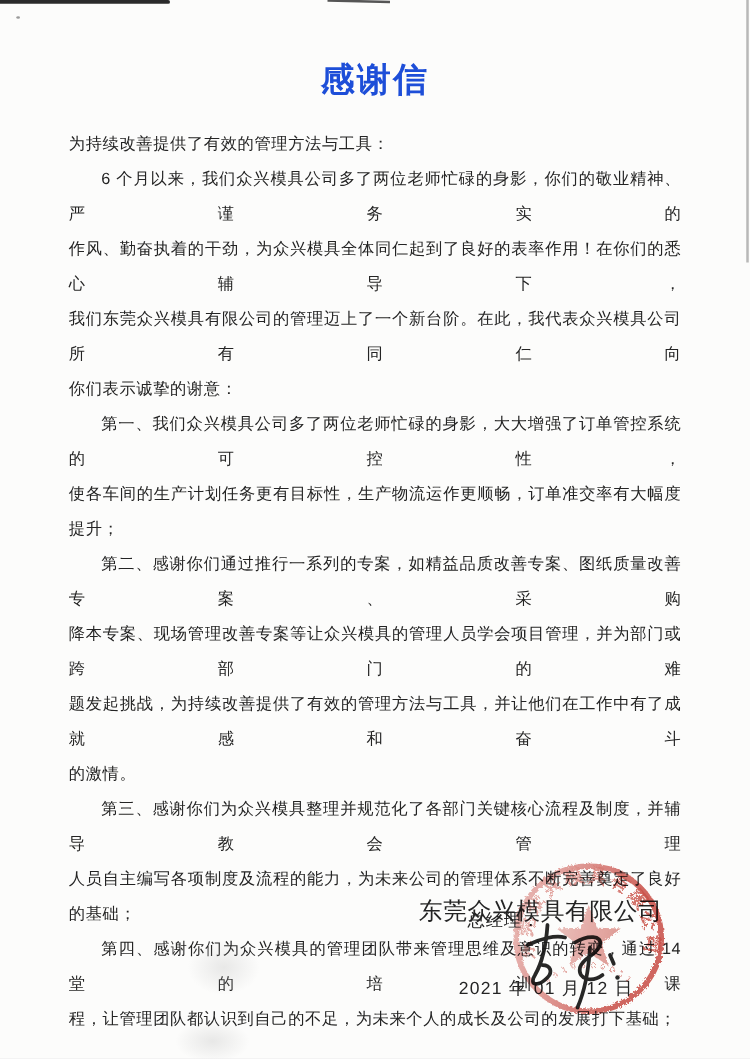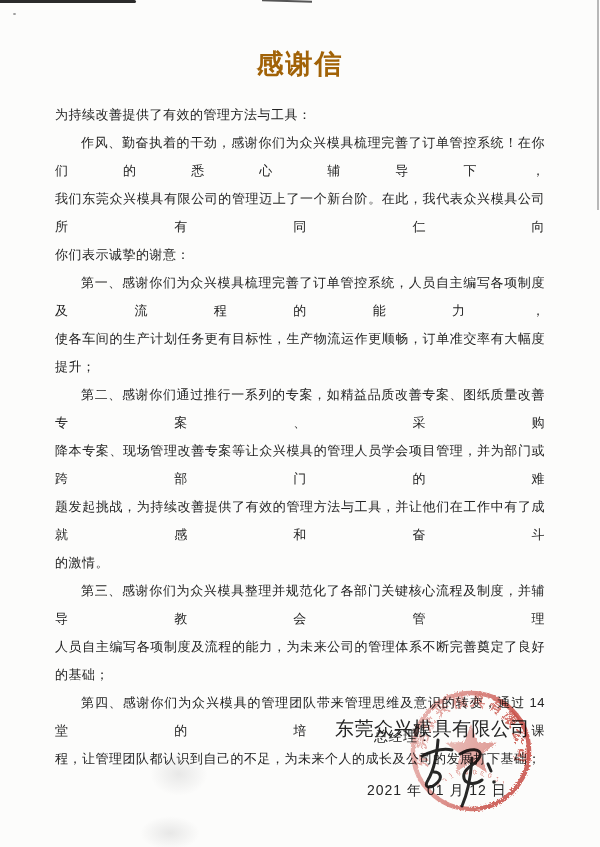--- a/index.html
+++ b/index.html
@@ -23,21 +23,21 @@
   .art-smudge2 { left:140px; top:816px; width:60px; height:34px;
     background:radial-gradient(ellipse at center, rgba(170,170,170,.25), rgba(170,170,170,0) 70%); }
 
   .title {
     margin:48px 0 0 0;
     text-align:center;
     font-size:27px; line-height:32px;
     font-weight:bold;
     font-family:"Liberation Serif","DejaVu Serif",serif;
     letter-spacing:2px;
-    color:#a16207;
+    color:#1d4ed8;
   }
   .letter-body {
     margin:21px 55px 0 55px;
     font-size:13px;
     line-height:28px;
     letter-spacing:0.5px;
     color:#242424;
   }
   .salutation { }
   .greeting { text-indent:2em; }
@@ -70,27 +70,28 @@
   <div class="artifact art-smudge1"></div>
   <div class="artifact art-smudge2"></div>
 
   <h1 class="title">感谢信</h1>
 
   <div class="letter-body">
     <div class="salutation">为持续改善提供了有效的管理方法与工具：</div>
     <div id="paragraphs">
 
         <div class="para">
-          <div class="line">作风、勤奋执着的干劲，感谢你们为众兴模具梳理完善了订单管控系统！在你们的悉心辅导下，</div>
+          <div class="line">6 个月以来，我们众兴模具公司多了两位老师忙碌的身影，你们的敬业精神、严谨务实的</div>
+          <div class="line">作风、勤奋执着的干劲，为众兴模具全体同仁起到了良好的表率作用！在你们的悉心辅导下，</div>
           <div class="line">我们东莞众兴模具有限公司的管理迈上了一个新台阶。在此，我代表众兴模具公司所有同仁向</div>
           <div class="line">你们表示诚挚的谢意：</div>
         </div>
 
         <div class="para">
-          <div class="line">第一、感谢你们为众兴模具梳理完善了订单管控系统，人员自主编写各项制度及流程的能力，</div>
+          <div class="line">第一、我们众兴模具公司多了两位老师忙碌的身影，大大增强了订单管控系统的可控性，</div>
           <div class="line">使各车间的生产计划任务更有目标性，生产物流运作更顺畅，订单准交率有大幅度提升；</div>
         </div>
 
         <div class="para">
           <div class="line">第二、感谢你们通过推行一系列的专案，如精益品质改善专案、图纸质量改善专案、采购</div>
           <div class="line">降本专案、现场管理改善专案等让众兴模具的管理人员学会项目管理，并为部门或跨部门的难</div>
           <div class="line">题发起挑战，为持续改善提供了有效的管理方法与工具，并让他们在工作中有了成就感和奋斗</div>
           <div class="line">的激情。</div>
         </div>
 

